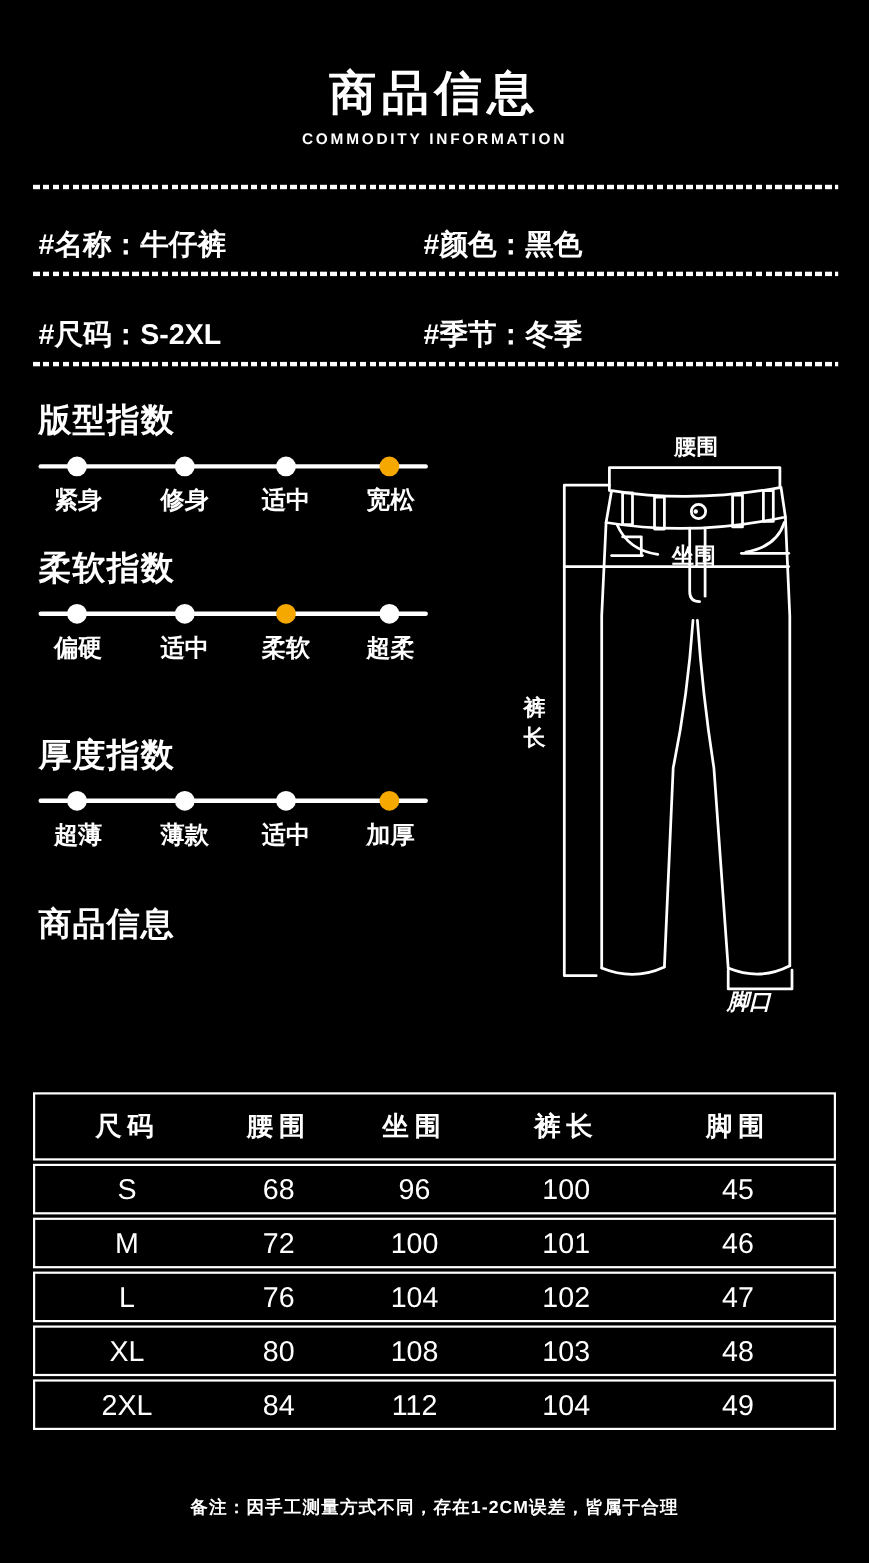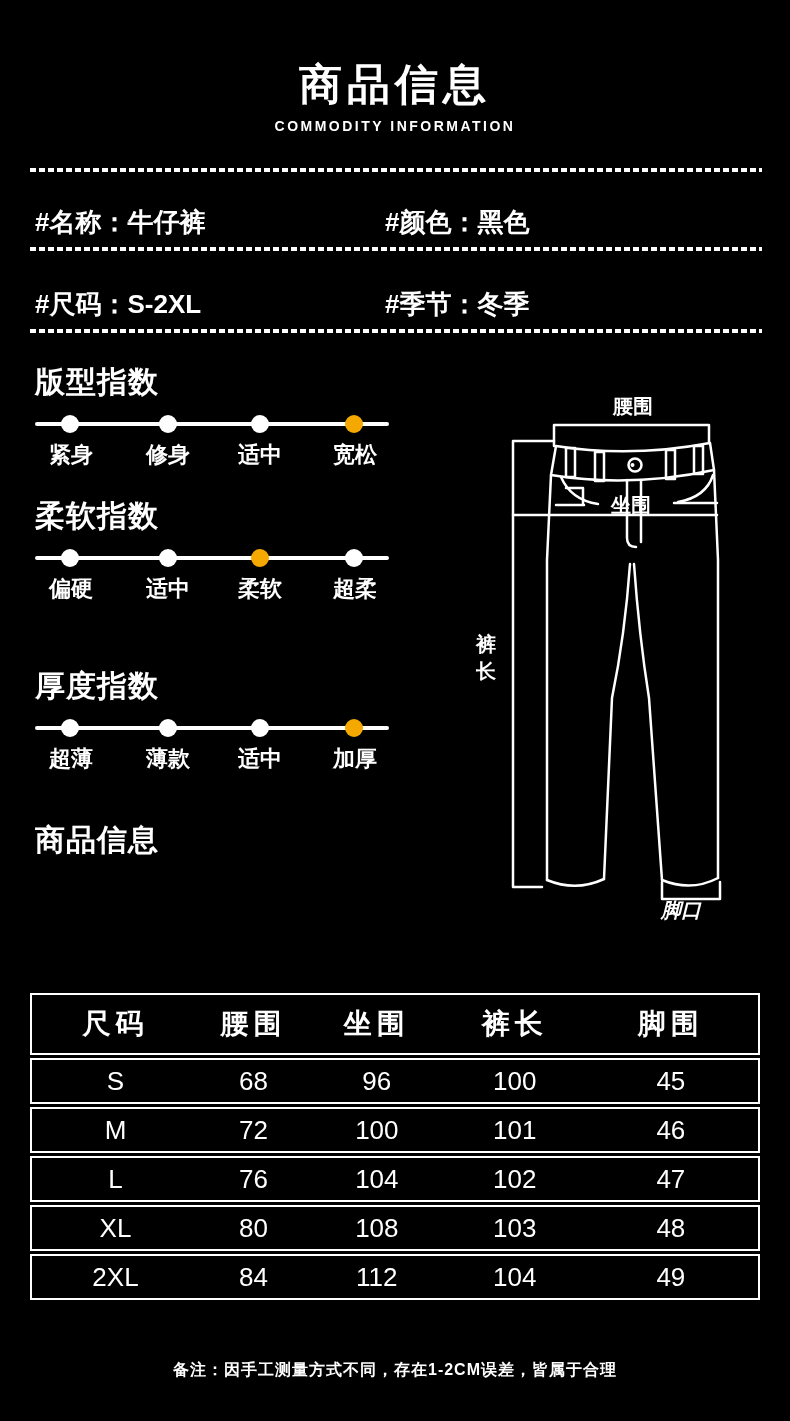--- a/index.html
+++ b/index.html
@@ -38,21 +38,21 @@
   .dlabel.waist { left:597px; top:393px; width:72px; }
   .dlabel.hip   { left:595px; top:492px; width:72px; }
   .dlabel.len   { left:476px; top:631px; width:26px; line-height:27px;
                   word-break:break-all; text-align:left; }
   .dlabel.leg   { left:647px; top:897px; width:68px;font-style:italic; }
   
   .table { position:absolute; left:30px; top:993px; width:730px;
            display:flex; flex-direction:column; gap:3px; }
   .trow { display:flex; align-items:center; border:2px solid #fff;
           height:46px; font-size:26px; box-sizing:border-box; }
-  .trow.thead { height:62px; font-weight:bold; font-size:28px; letter-spacing:5px; }
+  .trow.thead { height:62px; font-weight:bold; font-size:24px; letter-spacing:5px; }
   .c { text-align:center; }
   .c0{width:23%} .c1{width:15%} .c2{width:19%} .c3{width:19%} .c4{width:24%}
   
   .note { position:absolute; top:1336px; left:0; width:100%; text-align:center;
           font-size:16px; font-weight:bold; letter-spacing:1px;margin-top:24px; }
   svg path, svg rect, svg circle { vector-effect:non-scaling-stroke; }
 </style>
 </head>
 <body>
 

